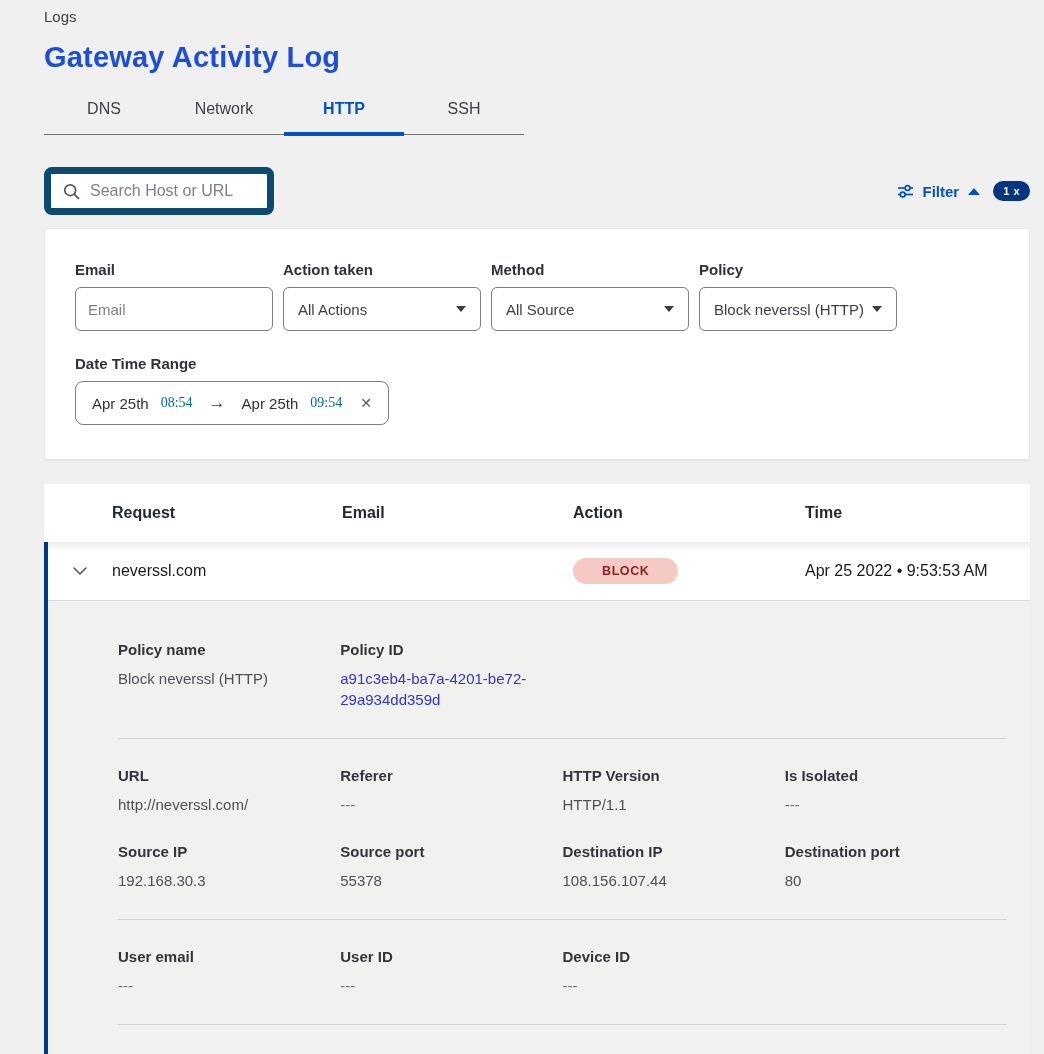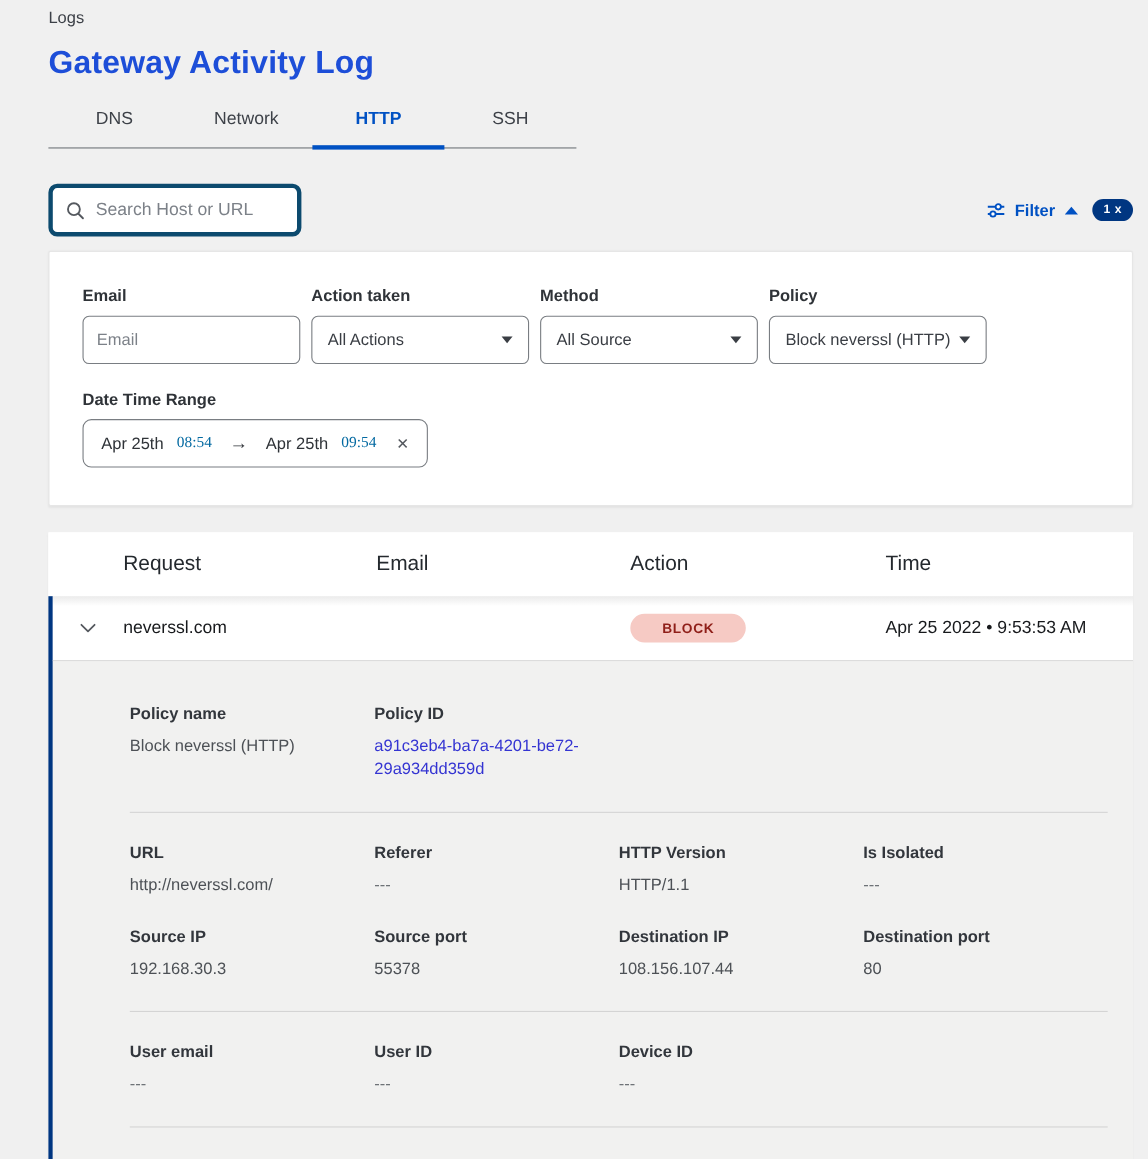--- a/index.html
+++ b/index.html
@@ -17,21 +17,21 @@
   .page-title { font-size: 29px; font-weight: bold; color: #1d4ed8; margin-top: 16px; letter-spacing: 0.2px; }
 
   
   .tabs { display: flex; width: 480px; margin-top: 20px; border-bottom: 1px solid #6f7479; }
   .tab { width: 120px; text-align: center; font-size: 16px; color: #3d4148; padding: 6px 0 16px; position: relative; cursor: pointer; }
   .tab.active { color: #0051c3; font-weight: bold; }
   .tab.active::after { content: ""; position: absolute; left: 0; right: 0; bottom: -2px; height: 4px; background: #0051c3; }
 
   
   .toolbar { display: flex; justify-content: space-between; align-items: center; margin-top: 32px; }
-  .search-box { display: flex; align-items: center; width: 230px; height: 48px; background: #fff; border: 4px solid #0c4a6e; border-radius: 8px; padding: 0 12px; }
+  .search-box { display: flex; align-items: center; width: 230px; height: 48px; background: #fff; border: 7px solid #0c4a6e; border-radius: 8px; padding: 0 12px; }
   .search-box svg { flex: 0 0 auto; margin-right: 10px; }
   .search-box input { border: none; outline: none; font-size: 16px; width: 100%; font-family: inherit; color: #3a3e44; background: transparent; }
   .search-box input::placeholder { color: #7c8188; }
   .filter-toggle { display: flex; align-items: center; gap: 9px; cursor: pointer; }
   .filter-label { color: #0051c3; font-size: 15px; font-weight: bold; }
   .caret-up { width: 0; height: 0; border-left: 6px solid transparent; border-right: 6px solid transparent; border-bottom: 7px solid #0051c3; }
   .count-badge { background: #003681; color: #fff; font-size: 11px; font-weight: bold; padding: 4px 10px; border-radius: 10px; margin-left: 4px; letter-spacing: 0.5px; }
 
   
   .filter-card { background: #fff; border: 1px solid #e6e6e6; box-shadow: 0 1px 2px rgba(0,0,0,0.05); margin-top: 13px; width: 986px; padding: 32px 30px 34px; border-radius: 2px; }
@@ -46,21 +46,21 @@
   .date-row { margin-top: 24px; }
   .date-range-box { display: inline-flex; align-items: center; height: 44px; border: 1px solid #797d82; border-radius: 8px; background: #fff; padding: 0 16px; gap: 12px; }
   .date-text { font-size: 15px; color: #2f3338; }
   .time-text { font-size: 14px; color: #0369a1; font-family: Liberation Serif, serif; }
   .range-arrow { font-size: 17px; color: #2f3338; padding: 0 4px; }
   .clear-x { font-size: 14px; color: #55595f; margin-left: 6px; cursor: pointer; }
 
   
   .table-card { background: #fff; margin-top: 24px; width: 986px; box-shadow: 0 1px 2px rgba(0,0,0,0.05); }
   .thead { display: grid; grid-template-columns: 68px 230px 231px 232px 1fr; align-items: center; height: 58px; background: #fff; }
-  .th { font-size: 19px; font-weight: normal; color: #24292e; }
+  .th { font-size: 16px; font-weight: bold; color: #24292e; }
   .expanded-wrap { border-left: 4px solid #003681; }
   .trow { display: grid; grid-template-columns: 64px 230px 231px 232px 1fr; align-items: center; height: 58px; background: linear-gradient(to bottom, #ebebeb, #ffffff 9px); cursor: pointer; }
   .chevron-cell { display: flex; justify-content: center; align-items: center; }
   .req-text { font-size: 16px; color: #17191c; }
   .block-badge { display: inline-block; background: #f6cac4; color: #8f1f19; font-size: 12.5px; font-weight: bold; letter-spacing: 0.6px; padding: 6px 29px; border-radius: 14px; }
   .time-text-cell { font-size: 16px; color: #17191c; }
 
   
   .detail-panel { background: #f1f1f0; border-top: 1px solid #dcdcdc; padding: 40px 23px 0 70px; min-height: 482px; }
   .detail-grid { display: grid; grid-template-columns: repeat(4, 1fr); }

